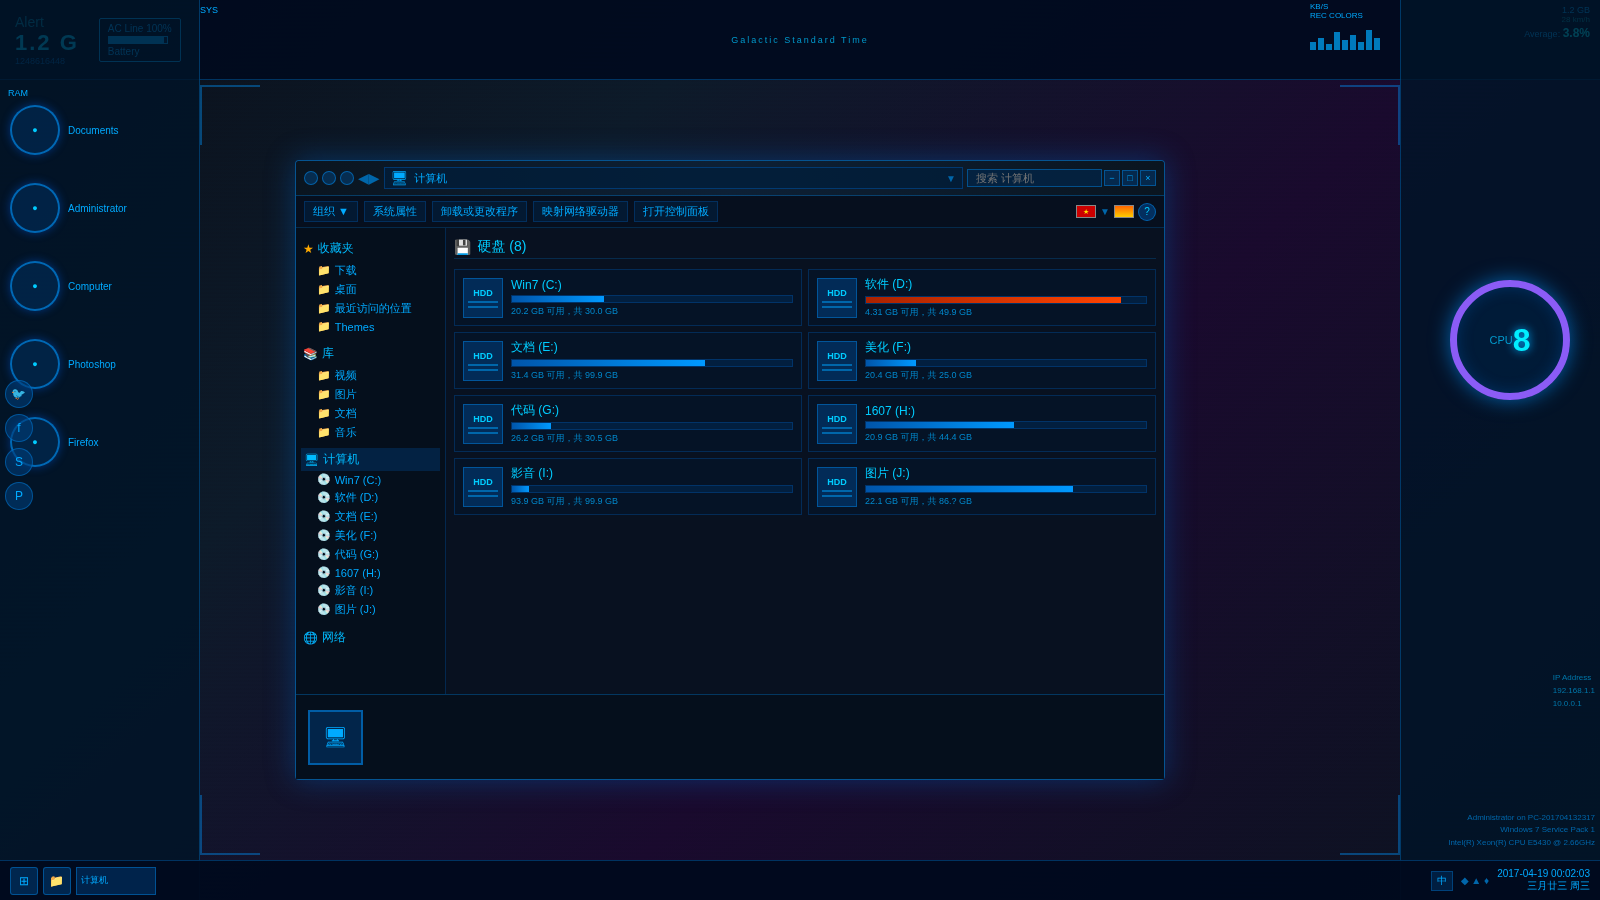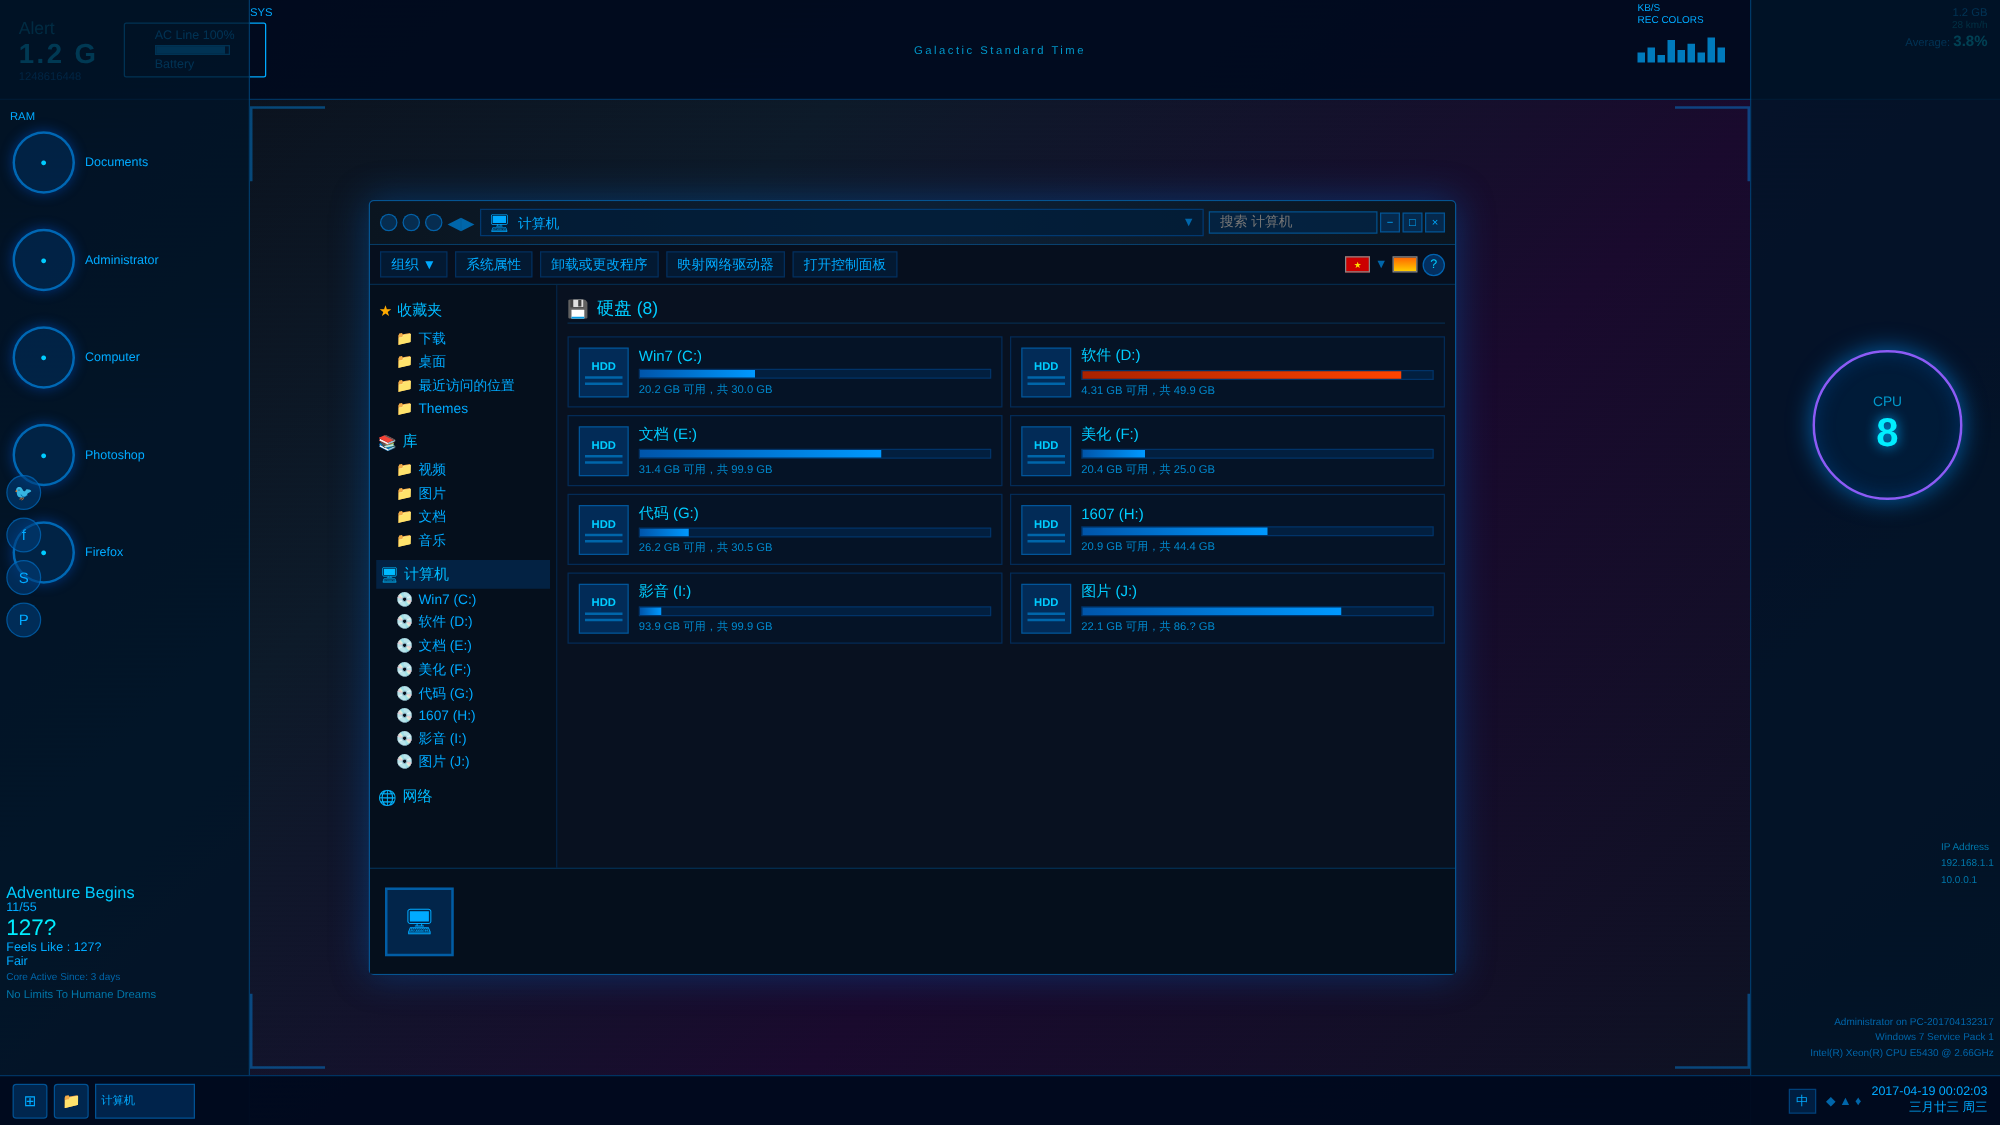--- a/index.html
+++ b/index.html
@@ -57,21 +57,21 @@
       font-weight: bold;
       color: #00ccff;
       letter-spacing: 2px;
     }
 
     .battery-section {
       margin-left: 20px;
       color: #00aaff;
       font-size: 10px;
       border: 1px solid #00aaff;
-      padding: 4px 24px;
+      padding: 4px 8px;
       border-radius: 2px;
     }
 
     .time-center {
       position: absolute;
       left: 50%;
       transform: translateX(-50%);
       text-align: center;
       color: #00ccff;
     }
@@ -187,24 +187,23 @@
       right: 20px;
       top: 280px;
       width: 130px;
       height: 130px;
     }
 
     .cpu-circle {
       width: 120px;
       height: 120px;
       border-radius: 50%;
-      border: 2px solid #8b5cf6;
+      border: 7px solid #8b5cf6;
       background: rgba(0, 30, 60, 0.8);
       display: flex;
-      flex-direction: column;
       align-items: center;
       justify-content: center;
       box-shadow: 0 0 20px rgba(0, 150, 255, 0.6), inset 0 0 15px rgba(0, 100, 200, 0.3);
       color: #00ccff;
     }
 
     .cpu-label {
       font-size: 11px;
       color: #0099cc;
     }
@@ -713,29 +712,20 @@
     </div>
   </div>
 
   <div class="social-icons">
     <div class="social-icon">🐦</div>
     <div class="social-icon">f</div>
     <div class="social-icon">S</div>
     <div class="social-icon">P</div>
   </div>
 
-  <div class="weather-widget">
-    <div class="weather-title">Adventure Begins</div>
-    <div>11/55</div>
-    <div class="weather-temp">127?</div>
-    <div>Feels Like : 127?</div>
-    <div>Fair</div>
-    <div style="font-size:8px;color:#0066aa;margin-top:2px">Core Active Since: 3 days</div>
-    <div style="font-size:9px;margin-top:4px;color:#0077aa">No Limits To Humane Dreams</div>
-  </div>
 </div>
 
 <div class="right-panel">
 
   <div class="cpu-gauge">
     <div class="cpu-circle">
       <span class="cpu-label">CPU</span>
       <span class="cpu-value">8</span>
     </div>
   </div>

